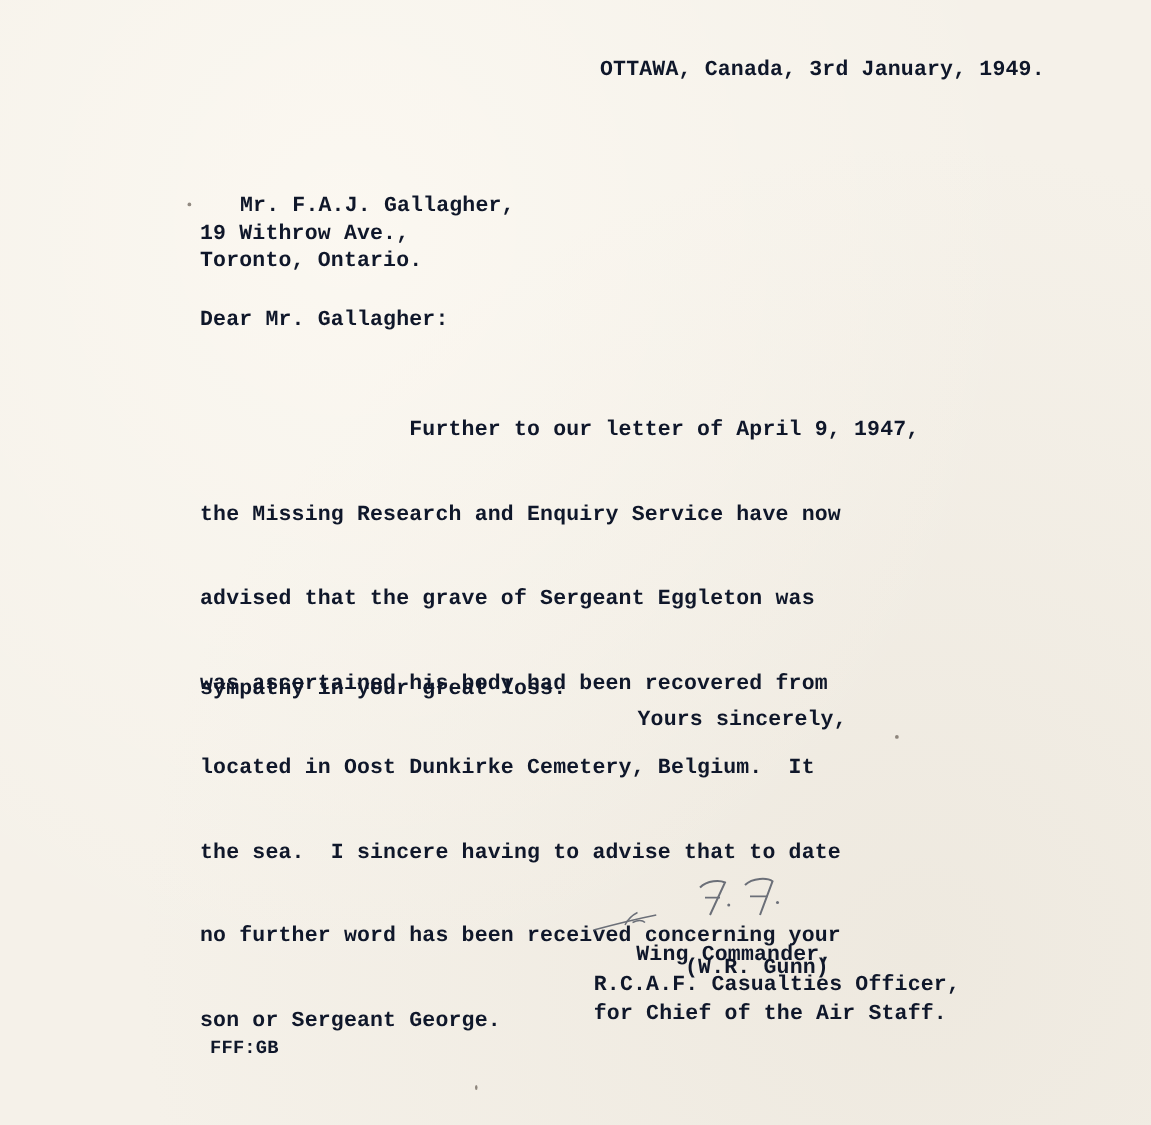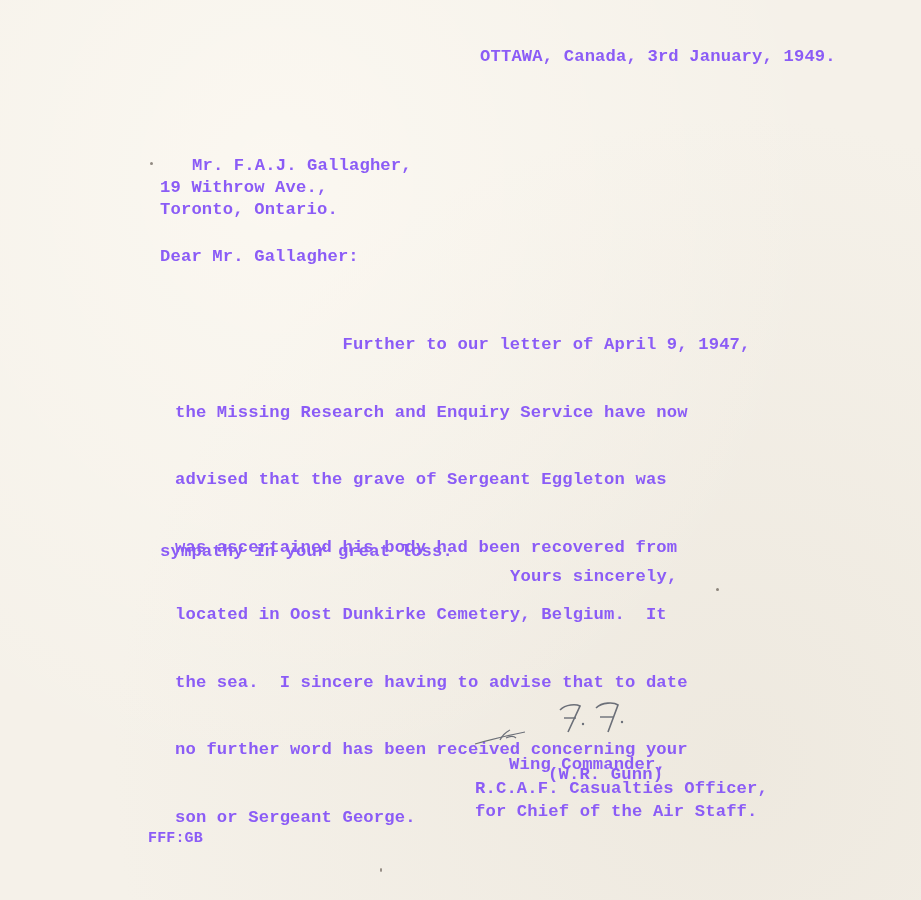--- a/index.html
+++ b/index.html
@@ -23,42 +23,42 @@
         radial-gradient(ellipse at 80% 85%, rgba(225,218,205,0.35), rgba(0,0,0,0) 60%),
         #f5f1e9;
     }
     .line {
       position: absolute;
       white-space: pre;
       font-size: 17.2px;
       font-weight: bold;
       letter-spacing: 0.15px;
       line-height: 22px;
-      color: #8b5cf6;
+      color: #0f172a;
     }
     .dateline { left: 480px; top: 46px; }
     .addr1 { left: 160px; top: 155px; padding-left: 32px; }
     .addr2 { left: 160px; top: 177px; }
     .addr3 { left: 160px; top: 199px; }
     .salutation { left: 160px; top: 246px; }
 
-    .p1 { left: 160px; top: 290px; margin-left: 15px; }
+    .p1 { left: 160px; top: 290px; }
     .p1 .l { display: block; white-space: pre; height: 23.5px; }
 
     .p2 { left: 160px; top: 497px; }
     .p2 .l { display: block; white-space: pre; height: 25px; }
 
     .closing { left: 510px; top: 566px; }
 
     .sig-name { left: 548px; top: 764px; }
     .sig-rank { left: 509px; top: 754px; }
     .sig-title { left: 475px; top: 778px; font-family: Liberation Mono, monospace; }
     .sig-for { left: 475px; top: 801px; }
 
-    .initials { left: 148px; top: 828px; font-size: 15px; }
+    .initials { left: 168px; top: 828px; font-size: 15px; }
 
     .handwriting {
       position: absolute;
       left: 470px;
       top: 692px;
       width: 180px;
       height: 60px;
     }
     .speck {
       position: absolute;

